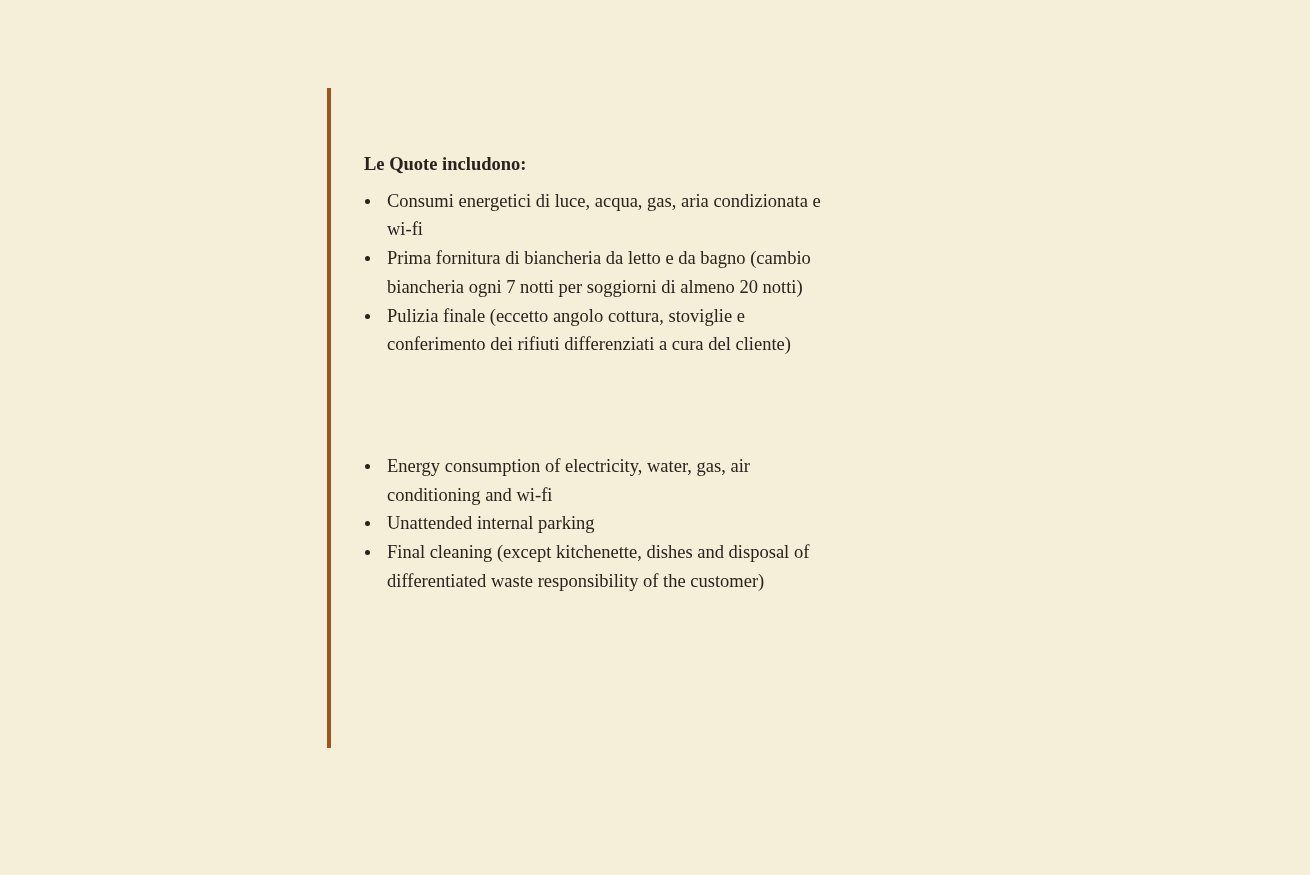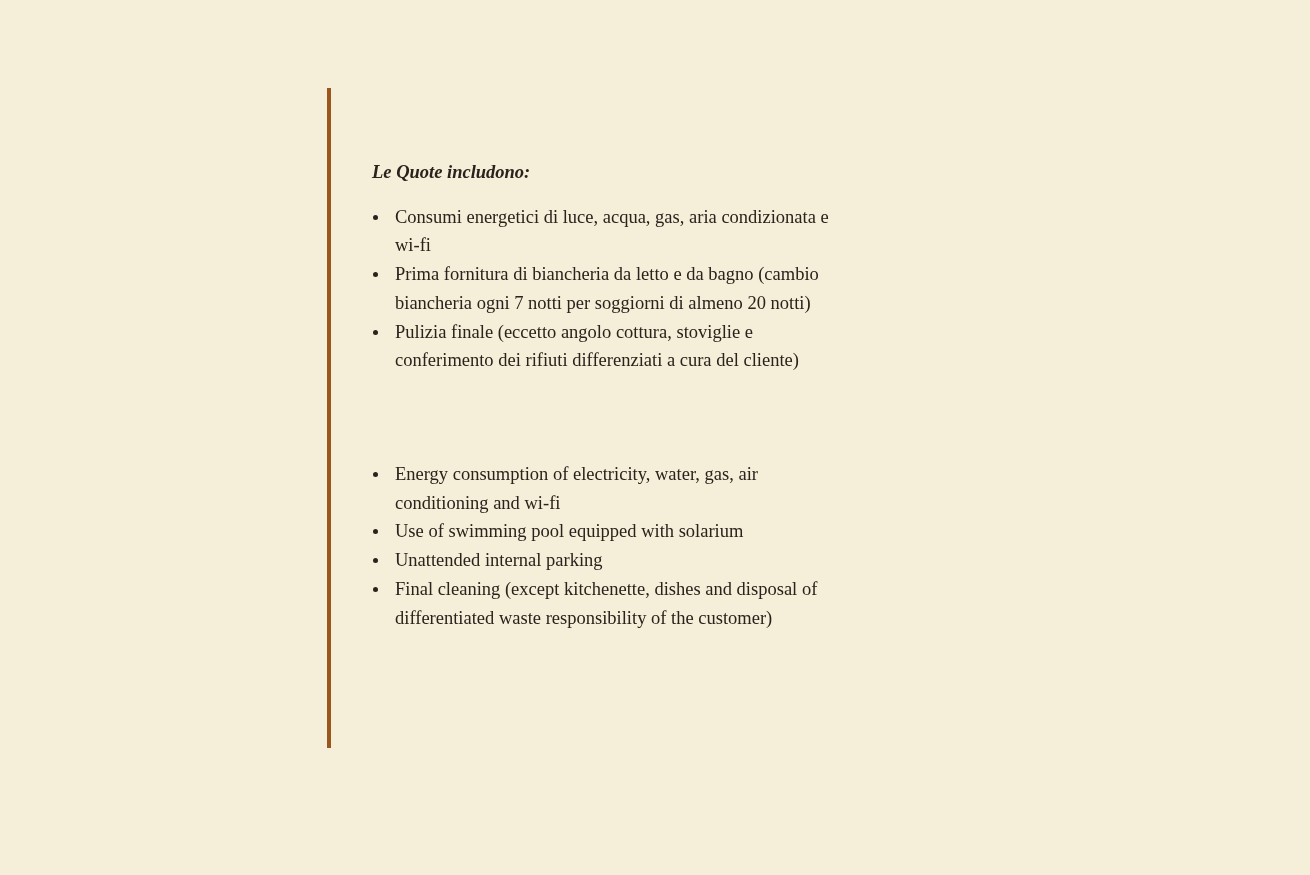--- a/index.html
+++ b/index.html
@@ -21,25 +21,24 @@
     position: absolute;
     left: 356px;
     width: 620px;
   }
   .block-it { top: 142px; }
   .block-en { top: 452px; }
   .heading {
     font-weight: bold;
     font-size: 18.5px;
     line-height: 28.7px;
-    margin: 16px;
-    font-style: italic;
+    margin: 8px;
   }
   ul {
-    margin: 8px;
+    margin: 0;
     padding: 0;
     list-style: none;
   }
   li {
     position: relative;
     padding-left: 31px;
     font-size: 18.5px;
     line-height: 28.7px;
   }
   li .bullet {
@@ -80,24 +79,20 @@
 
 <section class="block block-en">
   <ul>
     <li>
         <span class="bullet"></span>
         <span class="text">Energy consumption of electricity, water, gas, air
 conditioning and wi-fi</span>
       </li>
     <li>
         <span class="bullet"></span>
-        <span class="text">Use of swimming pool equipped with solarium</span>
-      </li>
-    <li>
-        <span class="bullet"></span>
         <span class="text">Unattended internal parking</span>
       </li>
     <li>
         <span class="bullet"></span>
         <span class="text">Final cleaning (except kitchenette, dishes and disposal of
 differentiated waste responsibility of the customer)</span>
       </li>
   </ul>
 </section>
 

